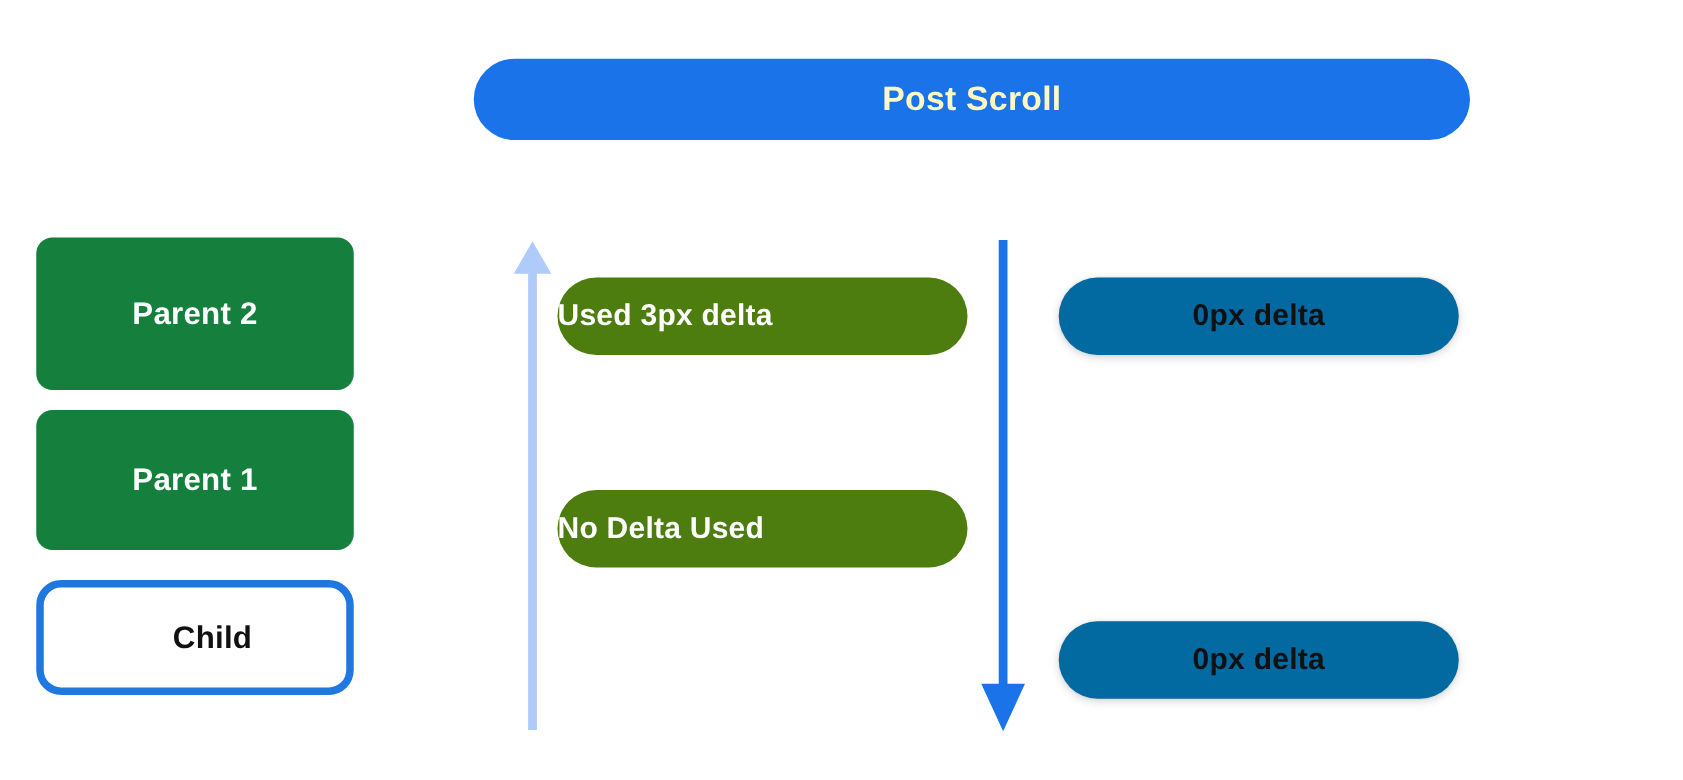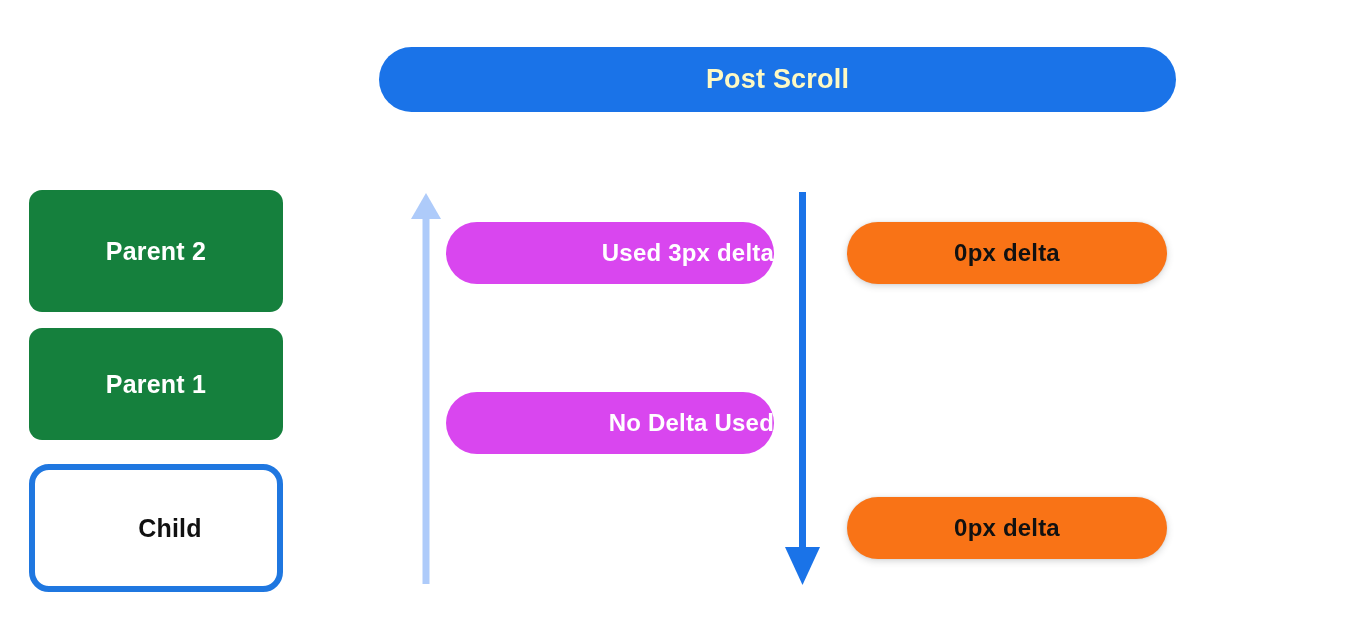--- a/index.html
+++ b/index.html
@@ -66,55 +66,55 @@
     background: #ffffff;
     border: 6px solid #1f77e0;
     border-radius: 20px;
   }
   .node-outlined .label {
     color: #111111;
   }
 
   #node-parent2 { top: 190px; height: 122px; }
   #node-parent1 { top: 328px; height: 112px; }
-  #node-child   { top: 464px; height: 128px; padding-left: 28px; }
+  #node-child   { top: 464px; height: 92px; padding-left: 28px; }
 
   
   .arrow {
     position: absolute;
   }
 
   
   .pill-blue {
     position: absolute;
     left: 446px;
     width: 328px;
     height: 62px;
-    background: #d946ef;
+    background: #4d7c0f;
     border-radius: 31px;
     display: flex;
     align-items: center;
-    justify-content: flex-end;
+    justify-content: flex-start;
   }
   .pill-blue .label {
     color: #ffffff;
     font-size: 24px;
     font-weight: bold;
     letter-spacing: 0.2px;
   }
   #pill-used-delta  { top: 222px; }
   #pill-no-delta    { top: 360px; margin-top: 32px; }
 
   
   .pill-white {
     position: absolute;
     left: 847px;
     width: 320px;
     height: 62px;
-    background: #f97316;
+    background: #0369a1;
     border-radius: 31px;
     box-shadow: 0 2px 7px rgba(60,64,67,0.22), 0 0 2px rgba(60,64,67,0.12);
     display: flex;
     align-items: center;
     justify-content: center;
   }
   .pill-white .label {
     color: #111111;
     font-size: 24px;
     font-weight: bold;

